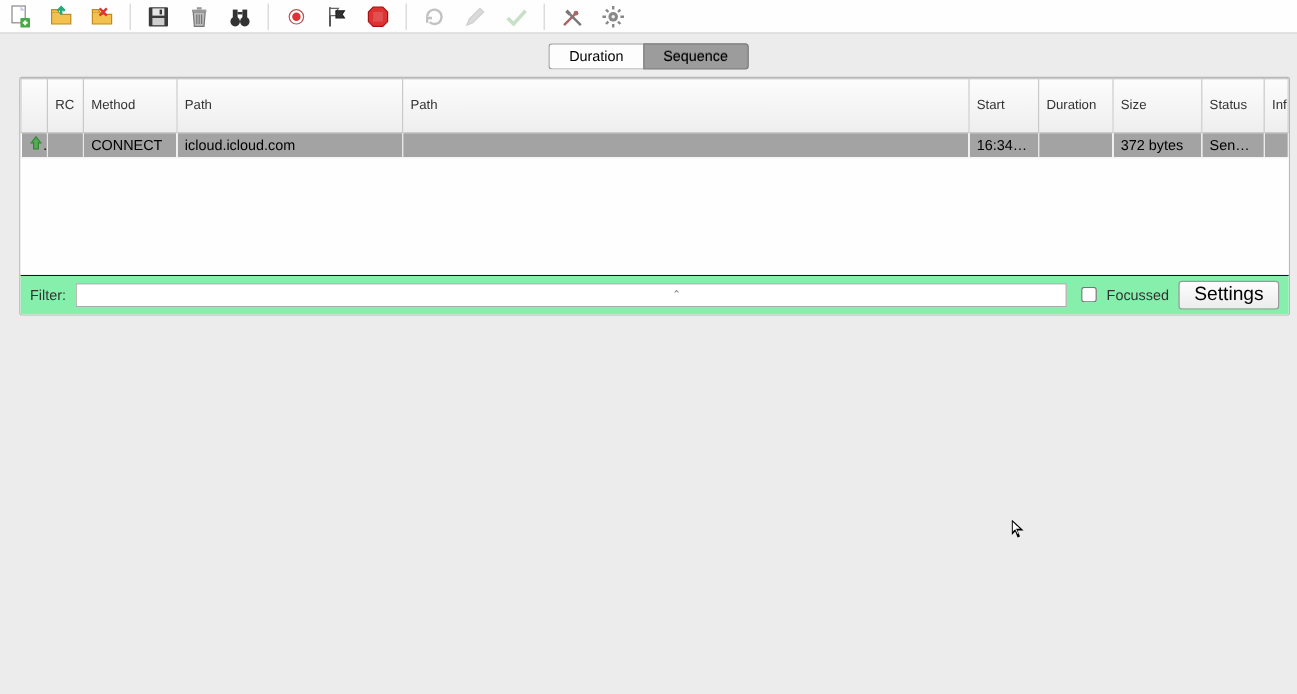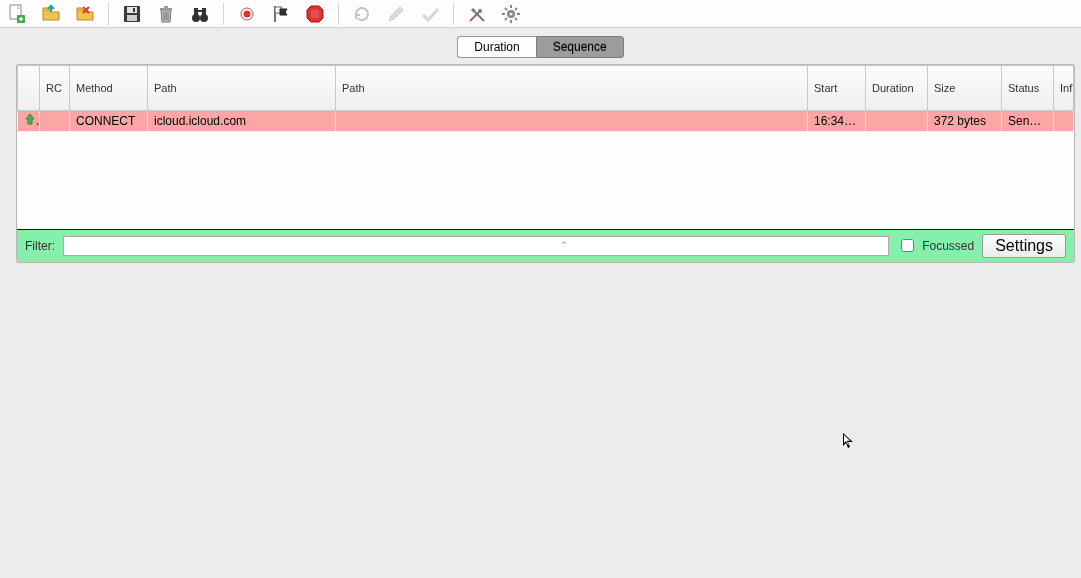--- a/index.html
+++ b/index.html
@@ -89,21 +89,21 @@
   }
   table.data td {
     border-right: 1px solid #e7e7e7;
     padding: 2px 6px;
     font-size: 12px;
     height: 20px;
     overflow: hidden;
     white-space: nowrap;
     text-overflow: ellipsis;
     vertical-align: middle;
-    background: #fca5a5;
+    background: #a3a3a3;
   }
   table.data td.num { }
   .table-body-pad {
     height: 98px;
     background: #fefefe;
     border-top: 1px solid #f2f2f2;
   }
   .filter-bar {
     display: flex;
     align-items: center;

